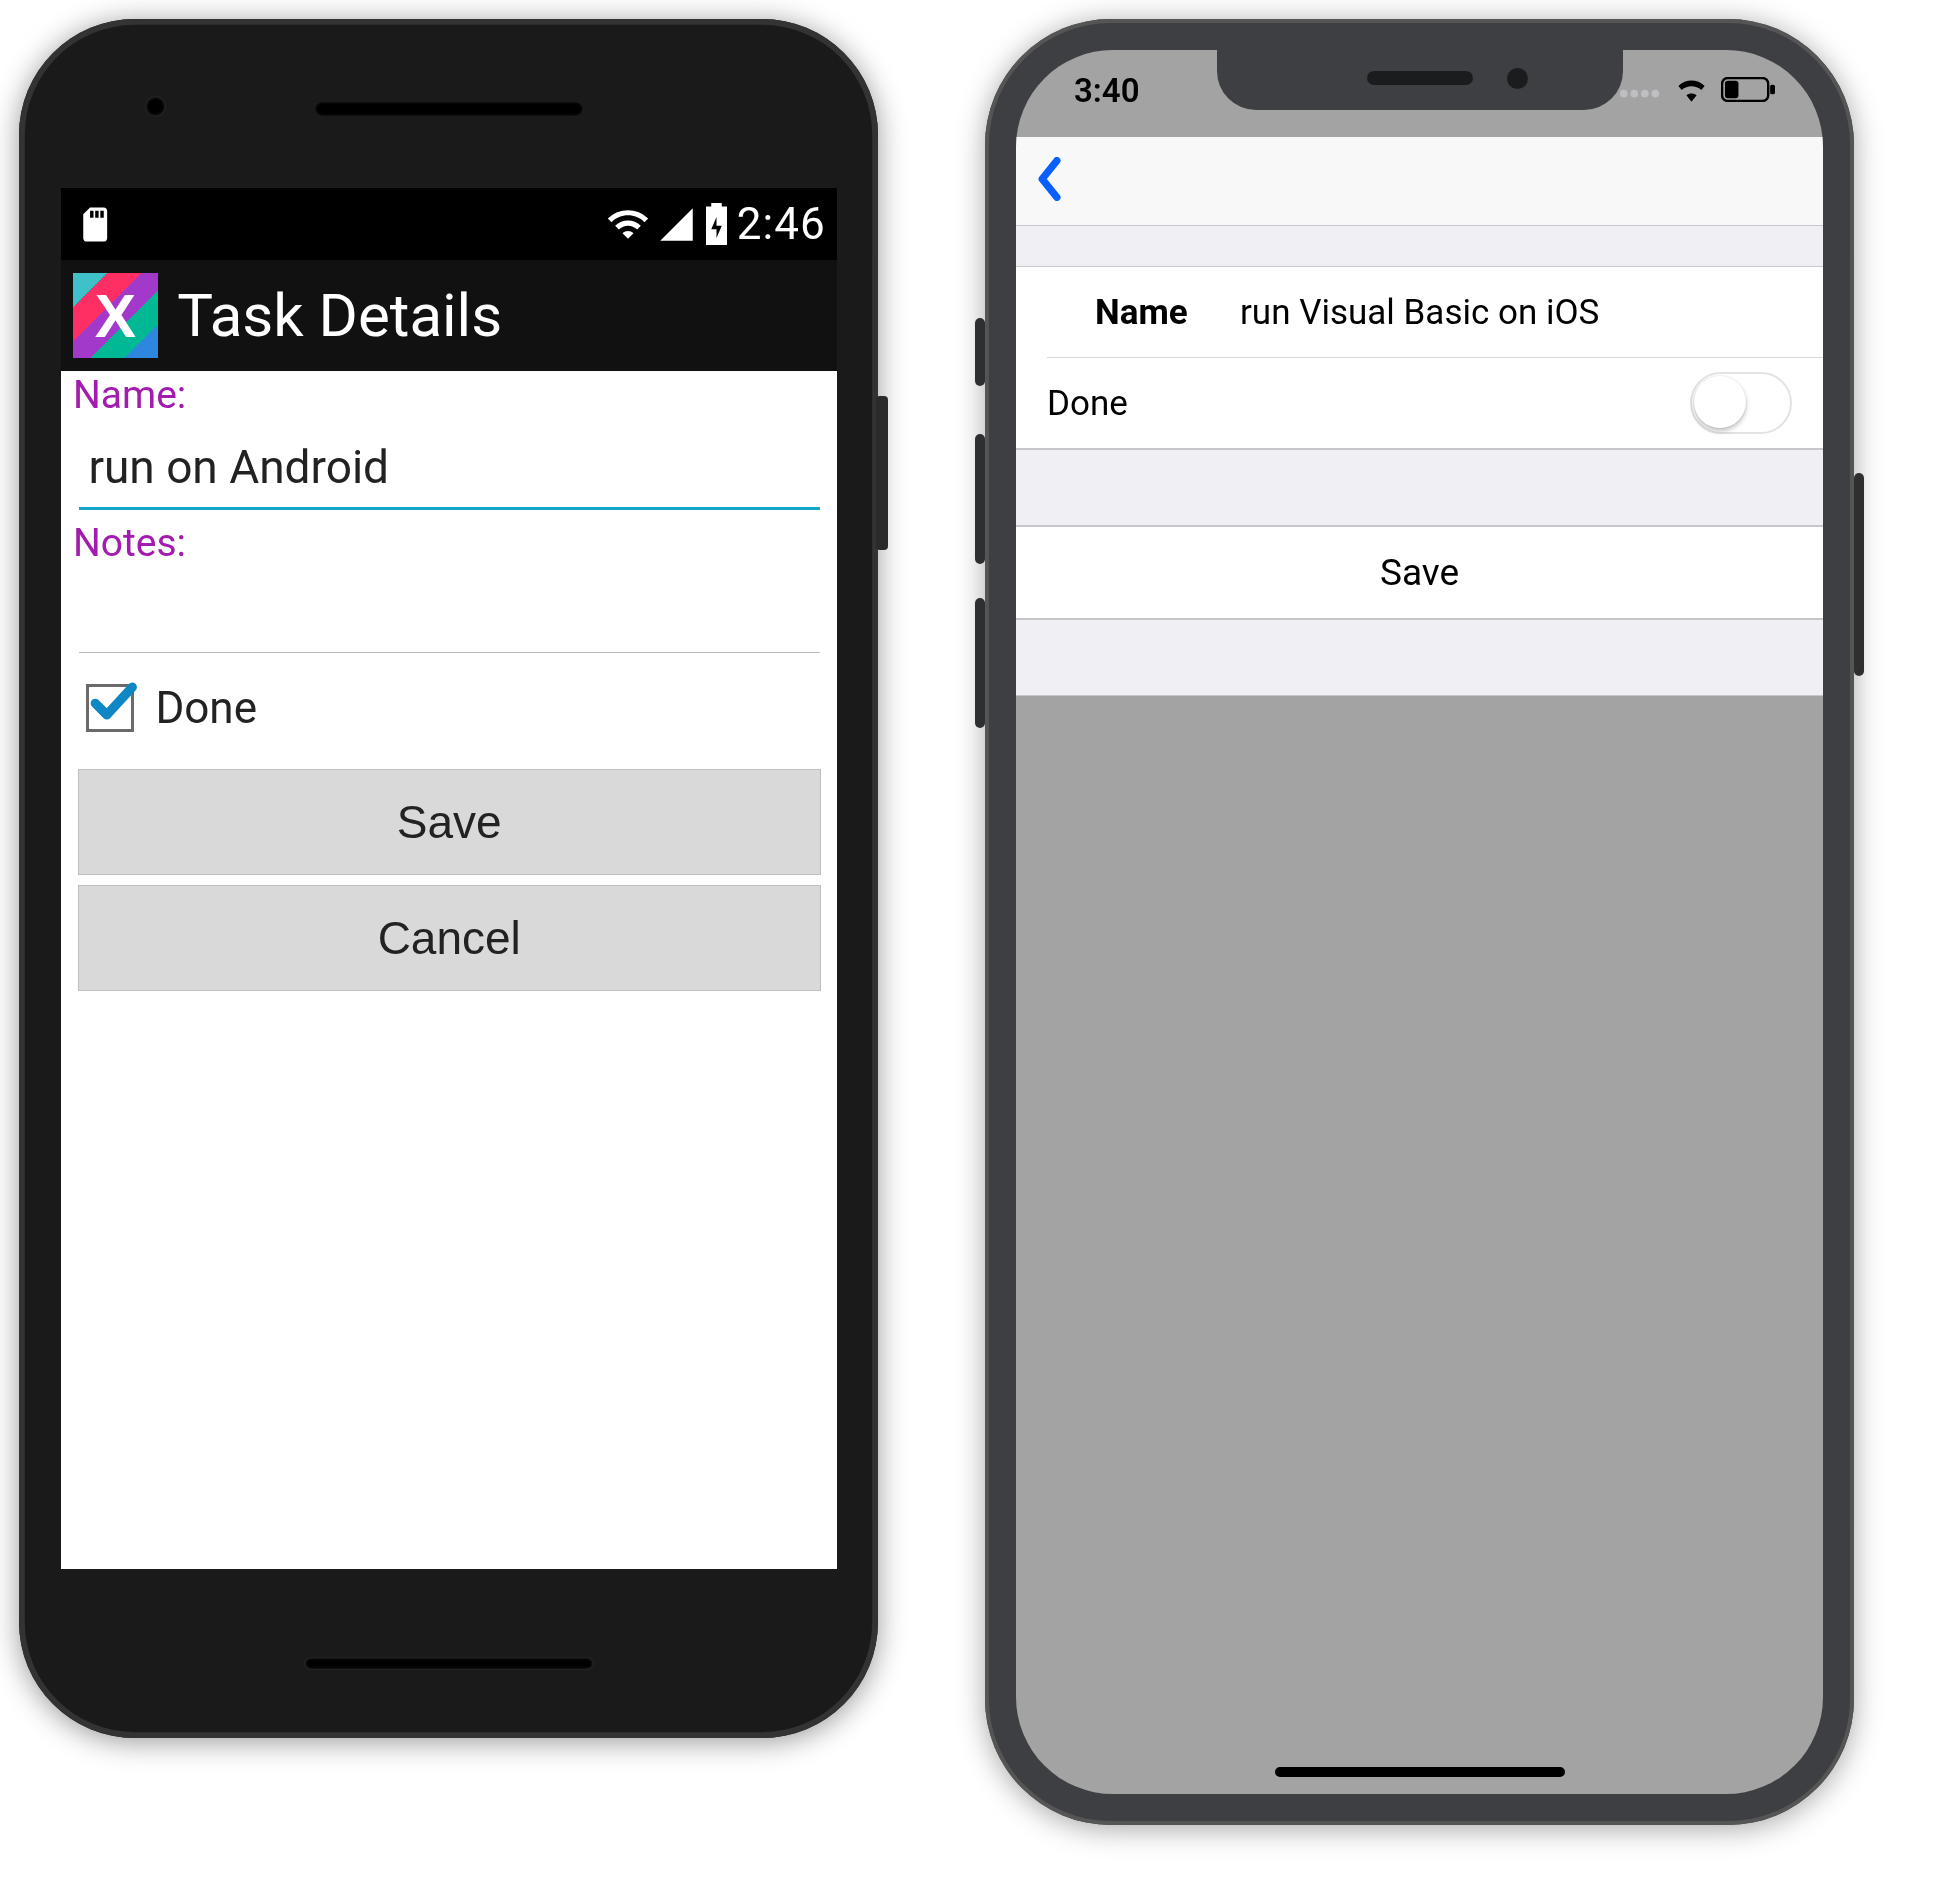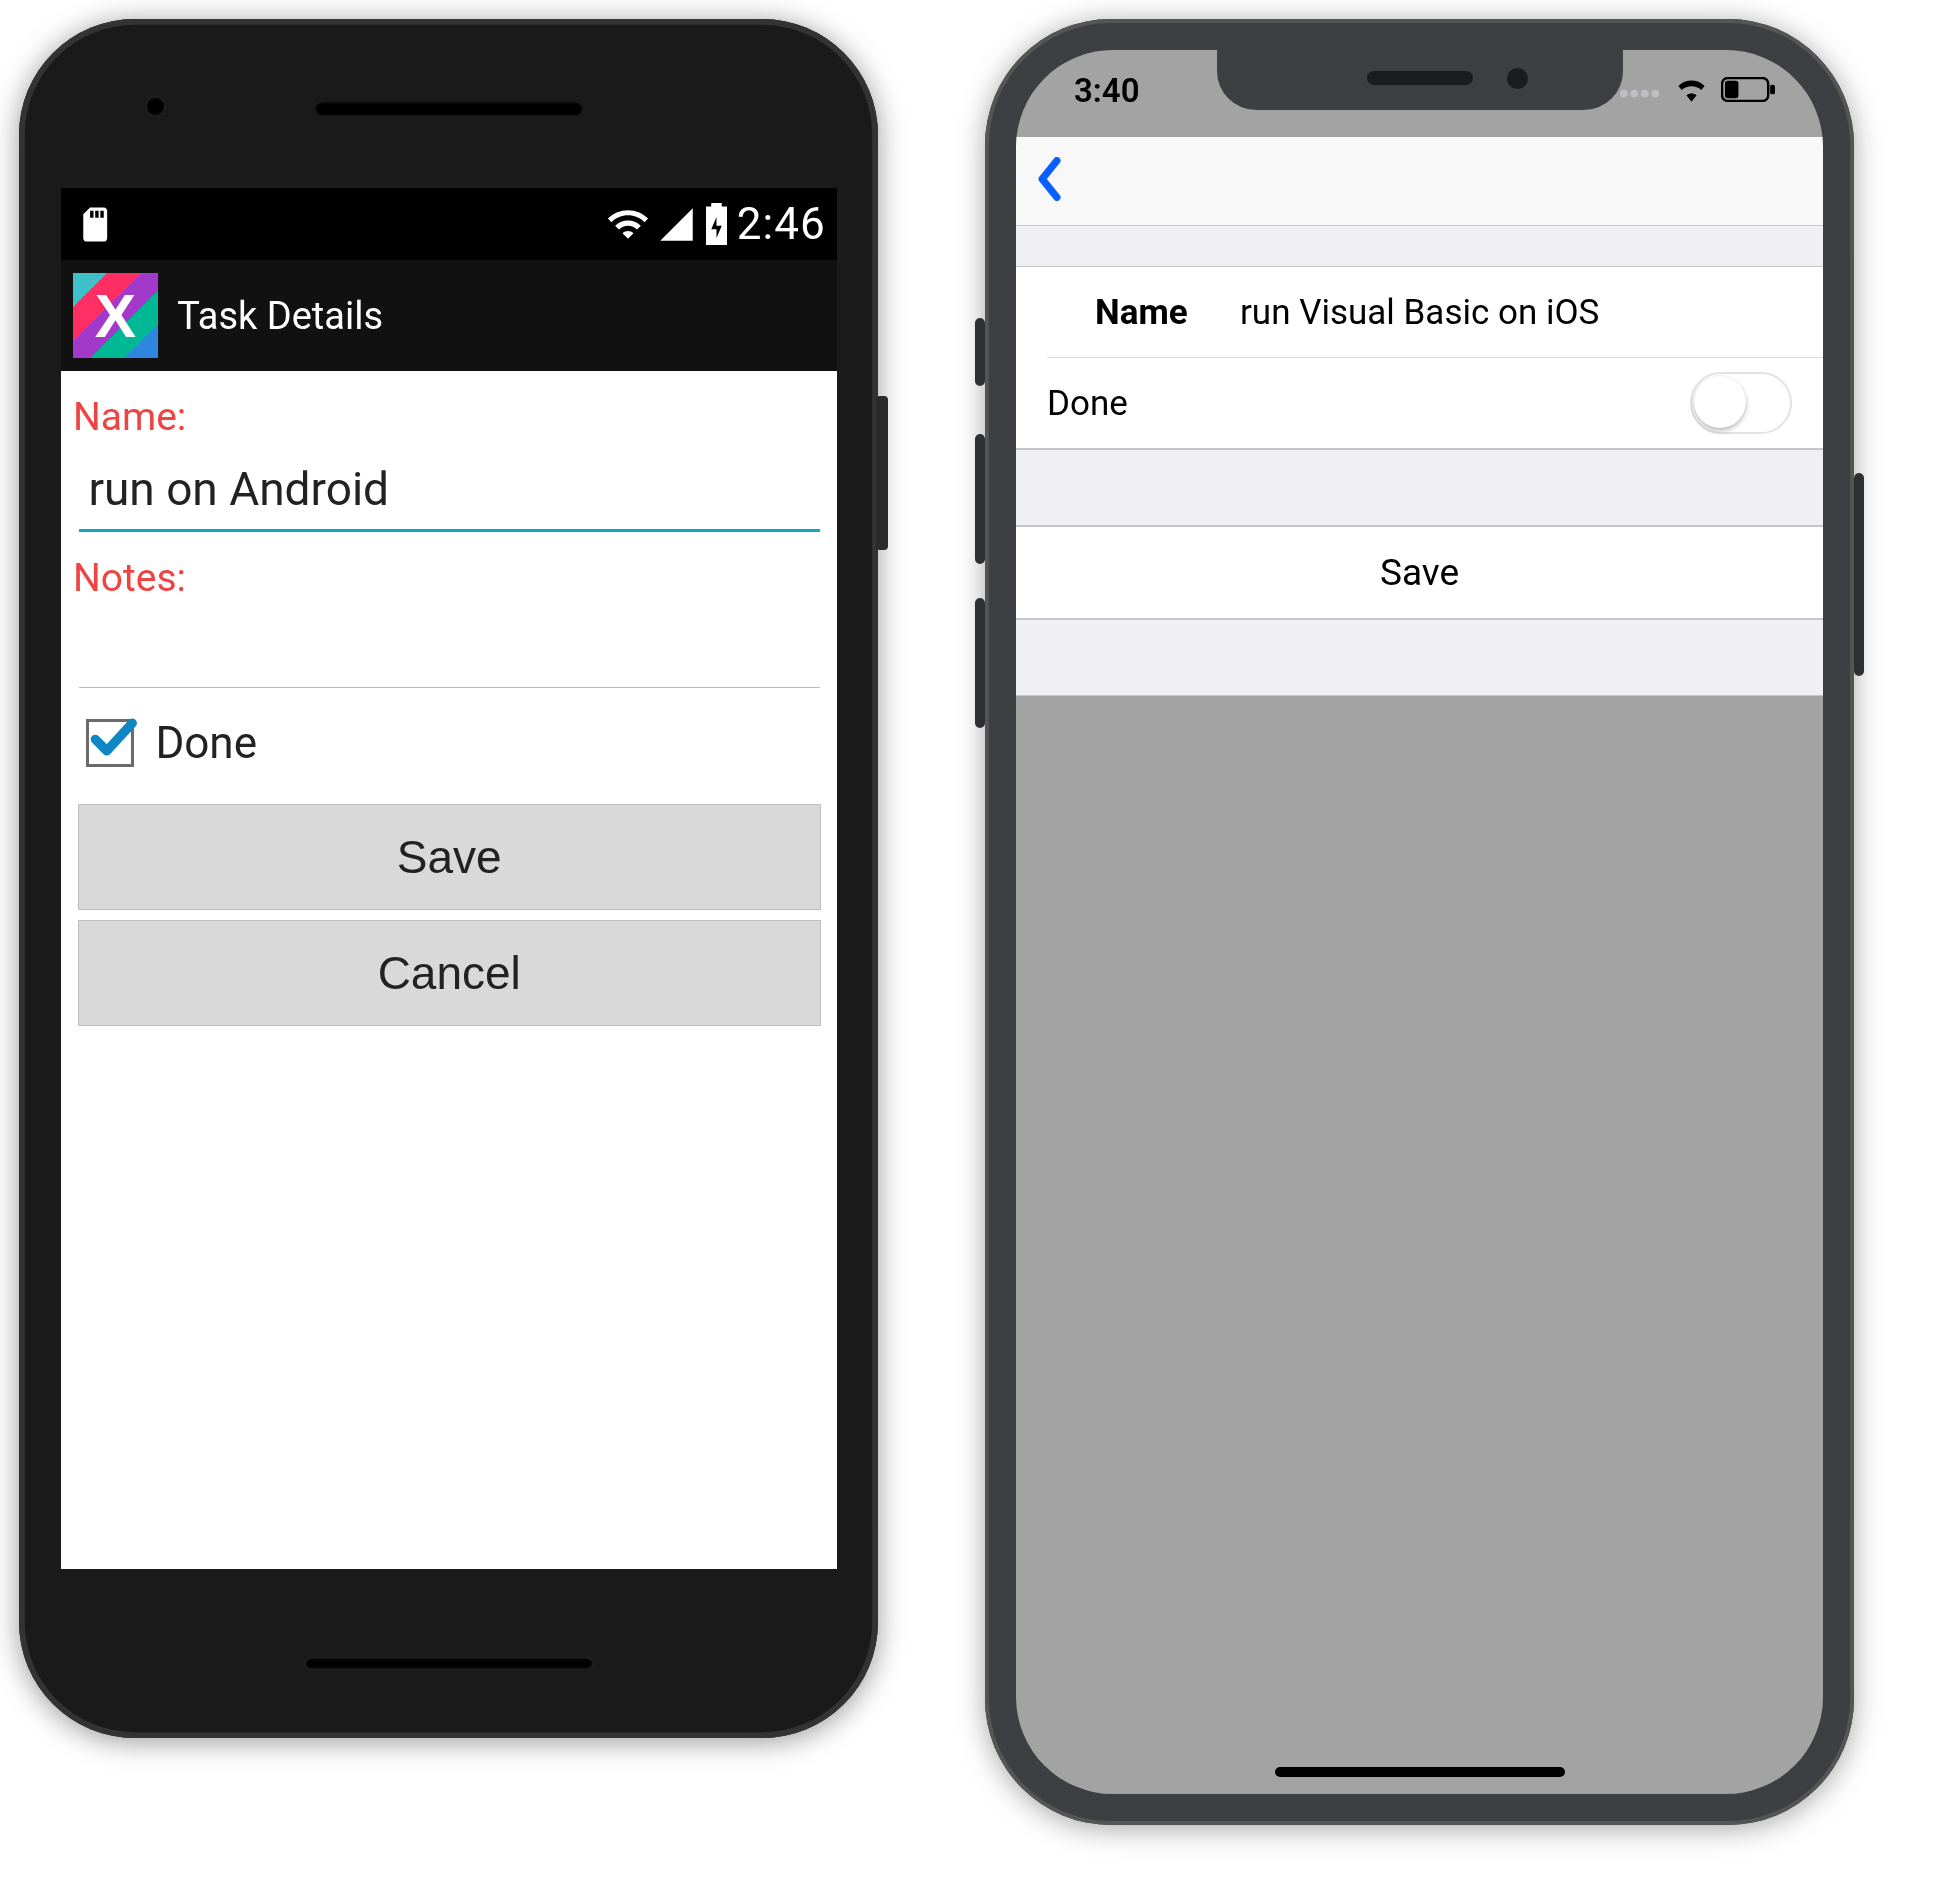--- a/index.html
+++ b/index.html
@@ -63,24 +63,24 @@
     display:flex; align-items:center; gap:19.3px; padding:0 11.6px;
   }
   .android-app-icon {
     width:85px; height:85px; position:relative; overflow:hidden;
     background: linear-gradient(135deg,#3fc1c9 0 20%, #ff2e63 20% 40%, #a239ca 40% 60%, #00b894 60% 80%, #2e86de 80% 100%);
   }
   .android-app-icon .x {
     position:absolute; inset:0; display:flex; align-items:center; justify-content:center;
     font-size:62px; font-weight:700; color:#fff; font-family:Arial,sans-serif;
   }
-  .android-title { font-size:38px; font-weight:400; }
+  .android-title { font-size:60px; font-weight:400; }
 
   .android-content { padding:0 11.6px; color:#333; }
-  .android-label { font-size:39px; margin-top:23px; color:#ef4444; }
+  .android-label { font-size:39px; margin-top:1px; color:#a21caf; }
   .android-input-wrap { position:relative; margin:3.9px 5.8px 9.7px 5.8px; }
   .android-input {
     width:100%; border:none; border-bottom:3.9px solid #15a6c7;
     font-size:46px; padding:17.4px 9.7px 13.5px 9.7px; outline:none; color:#222;
     font-family:inherit; background:transparent;
   }
   .android-input.plain { border-bottom:1.9px solid #bbb; font-size:41px; padding:21px 9.7px 13.5px 9.7px; }
   .android-check-row { display:flex; align-items:center; gap:21px; padding:19.3px 13.5px 25px 13.5px; }
   .android-checkbox {
     width:48px; height:48px; border:3.9px solid #6b6b6b; background:#fff;

